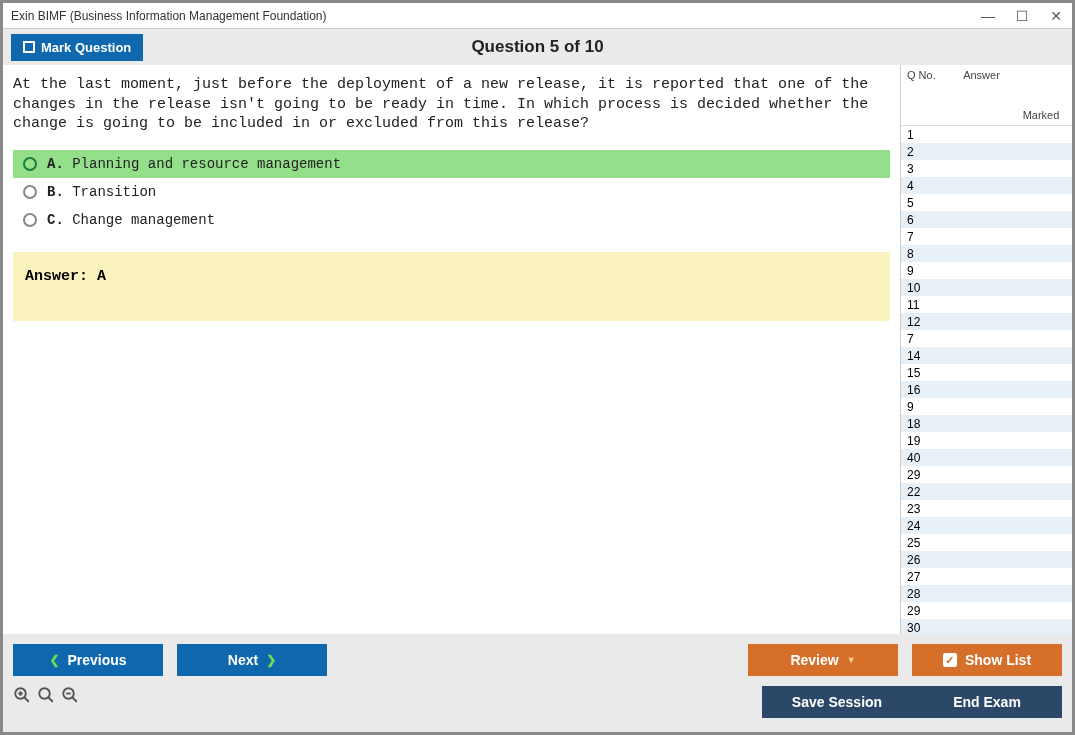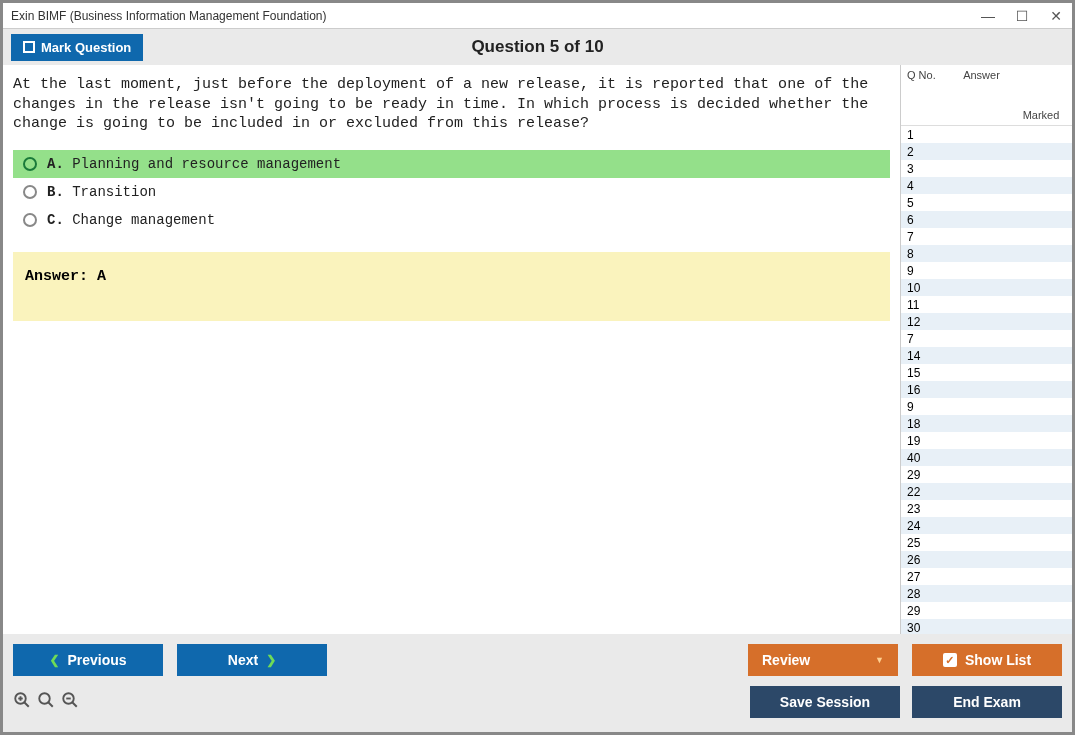--- a/index.html
+++ b/index.html
@@ -33,21 +33,21 @@
 .row { display: flex; font-size: 12px; padding: 0 6px; height: 17px; align-items: center; cursor: pointer; }
 .row:nth-child(even) { background: #e8f0f7; }
 .row .c1 { width: 40px; }
 .footer { background: #eaeaea; padding: 10px 10px 14px 10px; display: flex; flex-direction: column; gap: 10px; }
 .footer-row1 { display: flex; align-items: center; gap: 14px; }
 .btn { border: none; padding: 8px 0; font-weight: bold; font-size: 14px; cursor: pointer; display: flex; align-items: center; justify-content: center; gap: 8px; color: #fff; }
 .btn-blue { background: #0f68ad; width: 150px; }
 .btn-orange { background: #d66f2a; width: 150px; }
 .btn-dark { background: #2c4868; width: 150px; }
 .spacer { flex: 1; }
-.footer-row2 { display: flex; align-items: center; gap: 12px; }
+.footer-row2 { display: flex; }
 .zoom-icons { display: flex; gap: 6px; color: #555; font-size: 18px; }
 .zoom-icons span { cursor: pointer; }
 .chev { font-size: 12px; }
 .chev.green { color: #6fdb57; }
 .chev.orange { color: #ffd090; font-size: 9px; }
 .chk2 { width: 13px; height: 13px; border: 2px solid #fff; display: inline-block; }
 .chk3 { width: 14px; height: 14px; background: #fff; color: #d66f2a; display: inline-flex; align-items: center; justify-content: center; font-size: 11px; font-weight: bold; border-radius: 2px; }
 .side-body::-webkit-scrollbar { width: 16px; }
 .side-body::-webkit-scrollbar-track { background: #f0f0f0; }
 .side-body::-webkit-scrollbar-thumb { background: #c8c8c8; }
@@ -198,21 +198,21 @@
     <div class="footer-row1">
       <button class="btn btn-blue">
         <span class="chev green">❮</span>
         <span>Previous</span>
       </button>
       <button class="btn btn-blue">
         <span>Next</span>
         <span class="chev green">❯</span>
       </button>
       <div class="spacer"></div>
-      <button class="btn btn-orange" style="justify-content: space-between; padding: 8px 14px;">
+      <button class="btn btn-orange" style="justify-content: center; padding: 8px 14px;">
         <span>Review</span>
         <span class="chev orange">▼</span>
       </button>
       <button class="btn btn-orange">
         <span class="chk3">✓</span>
         <span>Show List</span>
       </button>
     </div>
     <div class="footer-row2">
       <div class="zoom-icons">

